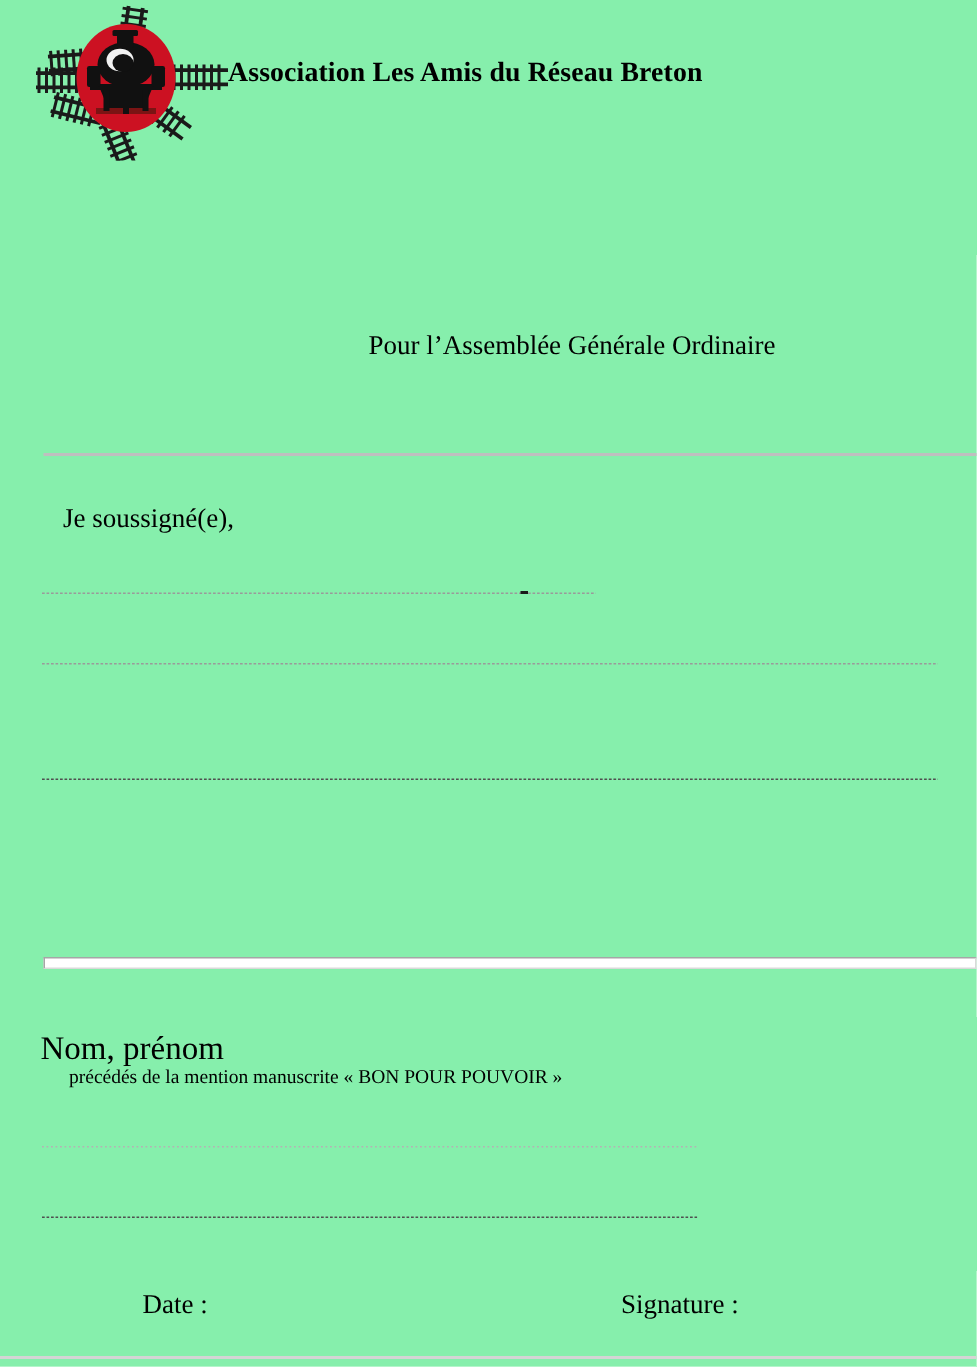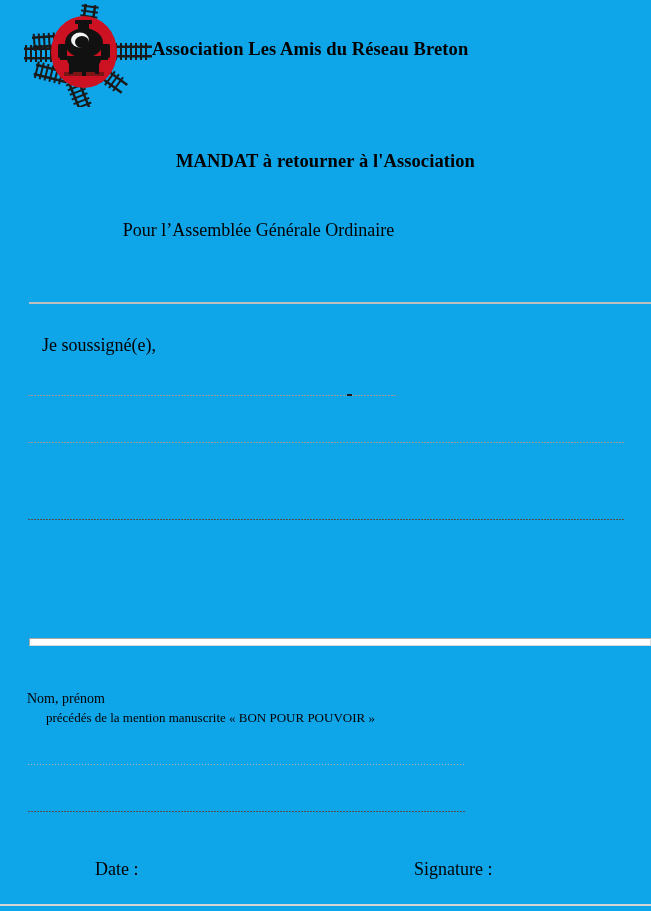--- a/index.html
+++ b/index.html
@@ -14,21 +14,21 @@
     position: relative;
     overflow: hidden;
     font-family: "Liberation Serif", "DejaVu Serif", serif;
     color: #000000;
     -webkit-font-smoothing: antialiased;
   }
 
   .page {
     position: absolute;
     inset: 0;
-    background: #0ea5e9;
+    background: #86efac;
   }
 
   
   .header {
     position: absolute;
     left: 0;
     top: 0;
     width: 651px;
     height: 110px;
   }
@@ -62,21 +62,21 @@
     font-size: 18.5px;
     font-weight: bold;
     letter-spacing: 0.1px;
   }
 
   .subtitle {
     position: absolute;
     left: 0;
     top: 219px;
     width: 517px;
-    text-align: center;
+    text-align: right;
     font-size: 18px;
     line-height: 23px;
   }
   .subtitle .l2 { display: block; }
 
   
   .rule-top {
     position: absolute;
     left: 29px;
     top: 302px;
@@ -137,21 +137,21 @@
     white-space: pre-line;
   }
   .txt-soussigne { left: 42px; top: 334px; }
   .txt-membre    { left: 27px; top: 469px; }
   .txt-represent { left: 27px; top: 539px; width: 600px; line-height: 23px; }
 
   .nom-label {
     position: absolute;
     left: 27px;
     top: 688px;
-    font-size: 14px;
+    font-size: 22px;
     line-height: 21px;
   }
   .nom-sub {
     position: absolute;
     left: 46px;
     top: 710px;
     font-size: 13px;
     line-height: 16px;
     text-align: right;
   }
@@ -306,21 +306,20 @@
           <rect x="47" y="58" width="4" height="14"></rect>
           <rect x="73" y="58" width="4" height="14"></rect>
           <rect x="60" y="56" width="4" height="18"></rect>
         </g>
       </svg>
     </div>
 
     <div class="org-name">Association Les Amis du Réseau Breton</div>
   </div>
 
-  <div class="doc-title">MANDAT à retourner à l'Association</div>
 
   <div class="subtitle">
     <span>Pour l’Assemblée Générale Ordinaire</span>
   </div>
 
   <div class="rule-top"></div>
 
   <div class="txt txt-soussigne">Je soussigné(e),</div>
 
   <div class="dots" style="left:28px; top:395px; width:369px;"></div>

